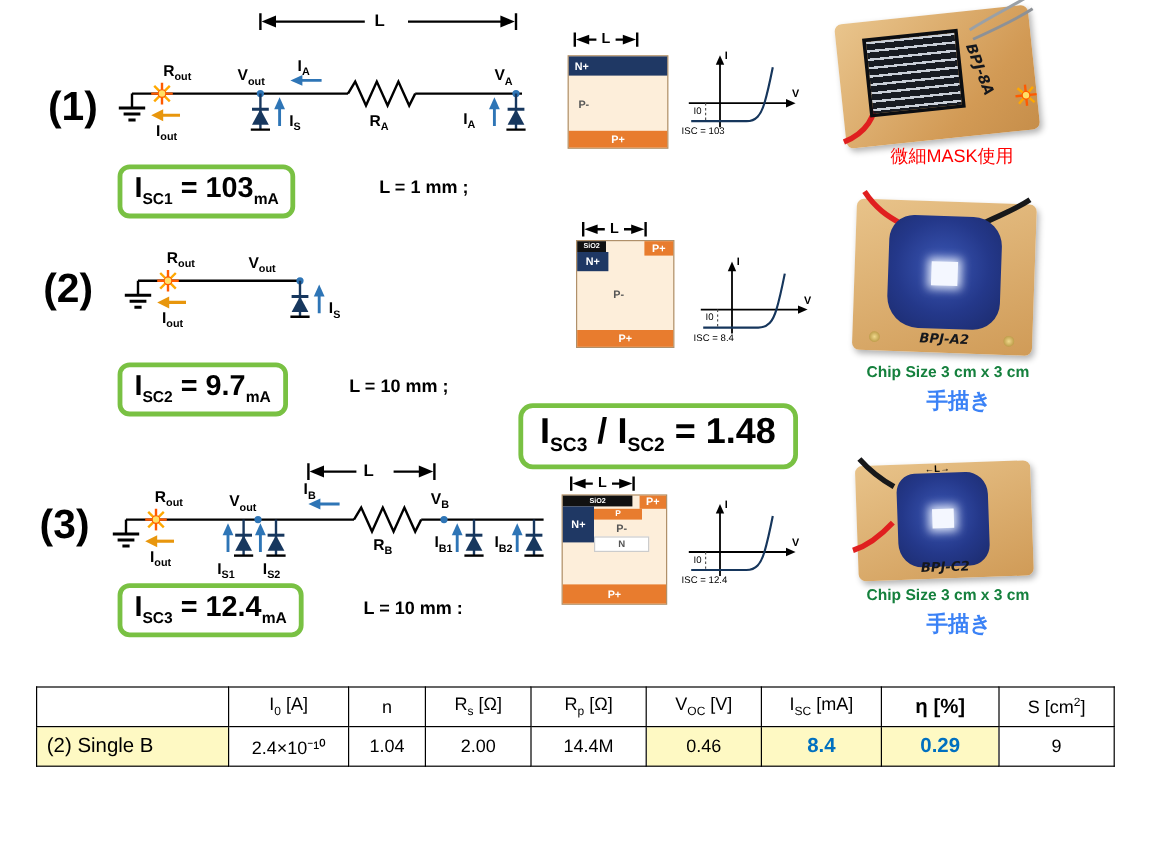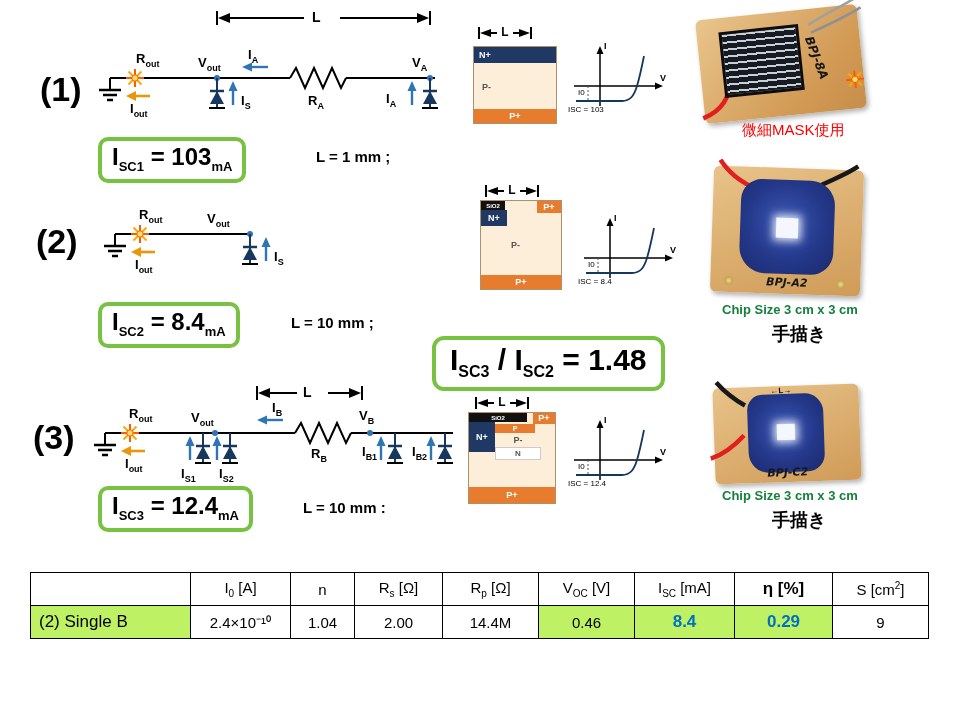--- a/index.html
+++ b/index.html
@@ -17,28 +17,28 @@
   .len-label{position:absolute;font-size:15px;font-weight:bold;white-space:nowrap}
   .dim-wrap{position:absolute;height:14px}
   .dim-l{position:absolute;left:0;top:-1px;width:100%;text-align:center;font-size:12px;font-weight:bold;line-height:14px}
   .device{position:absolute;background:#fdeeda;border:1px solid #b0906a}
   .lay{position:absolute;display:flex;align-items:center;justify-content:center;font-size:9px;font-weight:bold;line-height:1}
   .ivlabel{position:absolute;font-weight:bold;font-size:9px;line-height:1}
   .ivtiny{position:absolute;font-size:8px;line-height:1;white-space:nowrap}
   .hand{position:absolute;font-style:italic;font-weight:bold;color:#15171c;white-space:nowrap;font-family:"DejaVu Sans",sans-serif}
   .caption-red{position:absolute;color:#ff0000;font-weight:normal;font-size:15px;white-space:nowrap}
   .caption-size{position:absolute;color:#15803d;font-weight:bold;font-size:13px;white-space:nowrap}
-  .caption-hand{position:absolute;color:#000000;font-weight:bold;font-size:18px;white-space:nowrap}
+  .caption-hand{position:absolute;color:#3b82f6;font-weight:bold;font-size:18px;white-space:nowrap}
   .datatable{position:absolute;left:30px;top:572px;border-collapse:collapse;table-layout:fixed}
   .datatable th,.datatable td{border:1px solid #000;text-align:center;font-size:15px;height:33px;padding:0 2px;overflow:hidden}
   .datatable th{font-weight:normal}
   .datatable sub{font-size:10px}
   .datatable sup{font-size:10px}
   .rowlabel{text-align:left !important;padding-left:8px !important;font-size:17px !important}
-  .hl{background:#bef264}
+  .hl{background:#fef9c3}
   .v-blue{color:#0070c0;font-weight:bold;font-size:17px !important}
   .v-red{color:#ff0000;font-weight:bold;font-size:17px !important}
   .eta-h{font-weight:bold !important;font-size:17px !important}
 </style>
 </head>
 <body>
 
 <svg width="0" height="0" style="position:absolute" aria-hidden="true">
   <defs>
     <g id="gnd">
@@ -177,21 +177,21 @@
     <use href="#diode" x="155" y="38"></use>
     <use href="#arrup" x="171" y="41"></use>
   </svg>
   <span class="clabel" style="left:44px;top:12px"><span>R</span><sub>out</sub></span>
   <span class="clabel" style="left:112px;top:16px"><span>V</span><sub>out</sub></span>
   <span class="clabel" style="left:40px;top:62px"><span>I</span><sub>out</sub></span>
   <span class="clabel" style="left:179px;top:54px"><span>I</span><sub>S</sub></span>
 </div>
 
 <div class="isc-box" style="left:98px;top:302px">
-  <span>I</span><sub>SC2</sub><span> = 8.4</span><sub>mA</sub>
+  <span>I</span><sub>SC2</sub><span> = 9.7</span><sub>mA</sub>
 </div>
 <span class="len-label" style="left:291px;top:314px">L = 10 mm ;</span>
 
 <div class="dim-wrap" style="left:484px;top:184px;width:56px">
   <svg width="56" height="14">
       <use href="#dimsvg"></use>
     </svg>
   <span class="dim-l">L</span>
 </div>
 <div class="device" style="left:480px;top:200px;width:82px;height:90px">
@@ -263,21 +263,21 @@
     <use href="#arrup" x="296" y="53"></use>
     <use href="#diode" x="360" y="50"></use>
     <use href="#arrup" x="346" y="53"></use>
   </svg>
   <span class="clabel" style="left:218px;top:2px;font-size:14px">L</span>
   <span class="clabel" style="left:44px;top:24px"><span>R</span><sub>out</sub></span>
   <span class="clabel" style="left:106px;top:28px"><span>V</span><sub>out</sub></span>
   <span class="clabel" style="left:40px;top:74px"><span>I</span><sub>out</sub></span>
   <span class="clabel" style="left:96px;top:84px"><span>I</span><sub>S1</sub></span>
   <span class="clabel" style="left:134px;top:84px"><span>I</span><sub>S2</sub></span>
-  <span class="clabel" style="left:187px;top:18px"><span>I</span><sub>B</sub></span>
+  <span class="clabel" style="left:168px;top:18px"><span>I</span><sub>B</sub></span>
   <span class="clabel" style="left:226px;top:64px"><span>R</span><sub>B</sub></span>
   <span class="clabel" style="left:274px;top:26px"><span>V</span><sub>B</sub></span>
   <span class="clabel" style="left:277px;top:62px"><span>I</span><sub>B1</sub></span>
   <span class="clabel" style="left:327px;top:62px"><span>I</span><sub>B2</sub></span>
 </div>
 
 <div class="isc-box" style="left:98px;top:486px">
   <span>I</span><sub>SC3</sub><span> = 12.4</span><sub>mA</sub>
 </div>
 <span class="len-label" style="left:303px;top:499px">L = 10 mm :</span>

